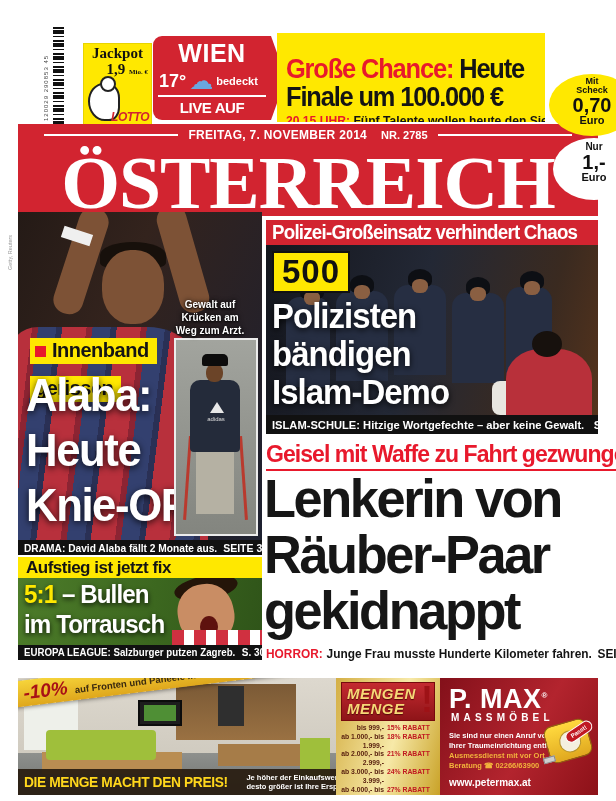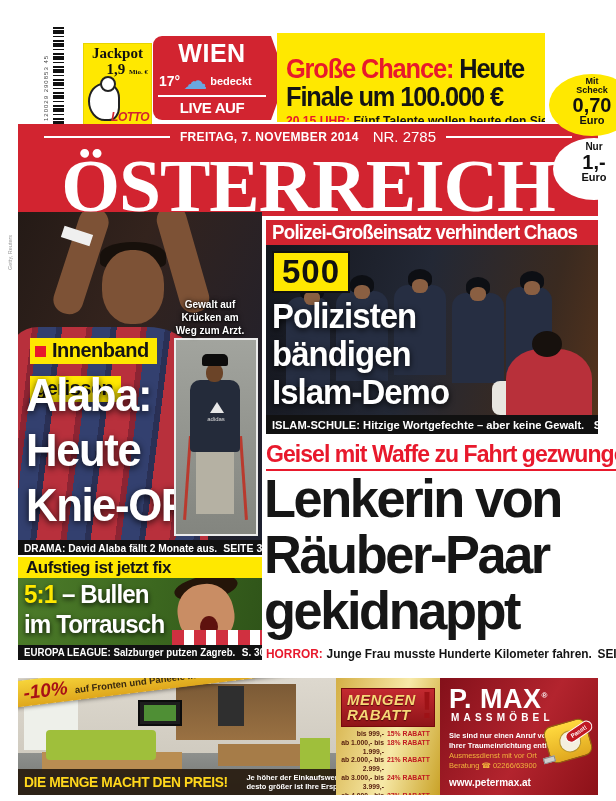--- a/index.html
+++ b/index.html
@@ -25,21 +25,21 @@
   .lotto-mascot{position:absolute;left:5px;bottom:5px;width:32px;height:38px;background:#fff;border:2px solid #222;
     border-radius:55% 45% 40% 60%;}
   .lotto-mascot::after{content:"";position:absolute;left:10px;top:-9px;width:12px;height:12px;background:#fff;border:2px solid #222;border-radius:50%;}
   .lotto-logo{position:absolute;right:3px;bottom:2px;font-style:italic;font-weight:800;font-size:12px;color:var(--red);letter-spacing:-0.5px;}
 
   .weather{left:153px;top:36px;width:118px;height:84px;background:var(--red);border-radius:9px 0 0 9px;color:#fff;}
   .weather::after{content:"";position:absolute;right:-15px;top:0;border-left:15px solid var(--red);
     border-top:42px solid transparent;border-bottom:42px solid transparent;}
   .weather-city{font-size:25px;font-weight:800;text-align:center;letter-spacing:0.5px;margin-top:3px;}
   .weather-mid{display:flex;align-items:center;padding:0 6px;height:26px;}
-  .weather-temp{font-size:14px;font-weight:700;}
+  .weather-temp{font-size:18px;font-weight:700;}
   .cloud-icon{font-size:24px;color:#6aa7e0;line-height:22px;margin:0 3px;}
   .weather-cond{font-size:11px;font-weight:800;}
   .weather-rule{height:2px;background:#fff;margin:1px 5px 2px;}
   .weather-live{font-size:15px;font-weight:800;text-align:center;letter-spacing:-0.4px;}
 
   .promo{left:277px;top:33px;width:268px;height:89px;background:var(--yellow);padding:22px 0 0 9px;overflow:hidden;}
   .promo-l1,.promo-l2{font-size:27px;font-weight:800;letter-spacing:-1.2px;transform:scaleX(.94);transform-origin:left;
     white-space:nowrap;line-height:28px;color:var(--ink);}
   .promo-red{color:var(--bright-red);}
   .promo-sub{margin-top:3px;font-size:12.5px;font-weight:700;color:var(--ink);white-space:nowrap;transform:scaleX(.97);transform-origin:left;}
@@ -50,21 +50,21 @@
   .pc-s{display:block;font-size:9px;font-weight:800;line-height:9px;}
   .pc-m{display:block;font-size:10px;font-weight:800;line-height:11px;}
   .pc-big{display:block;font-size:20px;font-weight:800;line-height:20px;}
   .pc-u{display:block;font-size:11px;font-weight:800;line-height:11px;}
 
   
   .masthead{left:18px;top:124px;width:580px;height:92px;background:var(--red);z-index:1;overflow:visible;}
   .dateline{display:flex;align-items:center;gap:10px;padding:4px 26px 0;color:#fff;}
   .dateline .rule{flex:1;height:2px;background:#fff;}
   .date-txt{font-size:12px;font-weight:800;letter-spacing:0.3px;white-space:nowrap;}
-  .issue-txt{font-size:15px;font-weight:400;margin-left:4px;}
+  .issue-txt{font-size:11px;font-weight:700;margin-left:4px;}
   .mast-title{margin-top:2px;font-family:"Liberation Serif",serif;font-weight:700;font-size:72px;line-height:76px;
     color:#fff;text-align:center;letter-spacing:-1px;transform:scale(1.05,1.04);transform-origin:center top;white-space:nowrap;}
   .credit-vert{left:7px;top:150px;width:8px;height:120px;writing-mode:vertical-rl;transform:rotate(180deg);
     font-size:5.5px;color:#9a9a9a;}
 
   
   .alaba-photo{left:18px;top:212px;width:244px;height:328px;z-index:2;overflow:hidden;
     background:linear-gradient(115deg,#241a16 0%,#33231d 35%,#1d2030 100%);}
   .al-jersey{position:absolute;left:-10px;top:115px;width:200px;height:230px;
     background:repeating-linear-gradient(97deg,#b8303c 0 24px,#8c2433 24px 30px,#33406f 30px 48px,#2a3055 48px 54px);
@@ -170,37 +170,37 @@
   .ribbon .pct{color:#a81016;font-size:19px;font-weight:800;font-style:italic;margin-right:7px;}
   .ribbon .rtext{color:#3a2a10;font-size:9.5px;font-weight:800;}
   .ad-bottom{position:absolute;left:0;bottom:0;width:100%;height:26px;background:rgba(40,28,16,.93);
     display:flex;align-items:center;padding:0 6px;gap:8px;z-index:2;}
   .ad-slogan{color:#ffd71c;font-size:14.5px;font-weight:800;letter-spacing:-0.4px;transform:scaleX(.95);
     transform-origin:left;white-space:nowrap;}
   .ad-note{color:#fff;font-size:7.5px;font-weight:700;line-height:1.25;white-space:nowrap;}
   .ad-note span{display:block;}
 
   .mengen{left:336px;top:678px;width:104px;height:117px;background:linear-gradient(105deg,#d4af45,#f7e9a8 55%,#c9a227);overflow:hidden;}
-  .mengen-head{position:relative;margin:10px 5px 3px;background:linear-gradient(#c42a30,#8e1418);
+  .mengen-head{position:relative;margin:4px 5px 3px;background:linear-gradient(#c42a30,#8e1418);
     border:1px solid #76090d;padding:3px 5px 4px;}
   .mengen-head .ml{font-size:15px;font-weight:800;font-style:italic;color:#f7d877;line-height:15px;
     letter-spacing:0.5px;text-shadow:0 1px 1px #55080a;}
   .mengen-bang{position:absolute;right:1px;top:-4px;font-size:36px;font-weight:800;color:#9e1216;}
   .rabatt-table{margin:1px 6px 0 4px;}
   .rrow{display:flex;align-items:baseline;font-size:6.8px;line-height:8.8px;color:#5a2210;}
   .rrow .rrange{flex:1;text-align:right;padding-right:3px;font-weight:700;}
   .rrow .rdisc{width:47px;text-align:left;color:#c01820;font-weight:800;}
 
   .pmax{left:440px;top:678px;width:158px;height:117px;color:#fff;overflow:hidden;
     background:linear-gradient(120deg,#83101a 0%,#b3242e 55%,#8c1118 100%);}
   .pmax-name{font-size:27px;font-weight:800;letter-spacing:0.5px;padding:5px 0 0 9px;line-height:26px;white-space:nowrap;}
   .pmax-name sup{font-size:8px;}
   .pmax-sub{font-size:10px;font-weight:700;letter-spacing:4.2px;padding-left:11px;}
   .pmax-body{padding:8px 0 0 9px;width:104px;font-size:7.5px;font-weight:600;line-height:1.35;}
-  .pmax-body .gold{color:#f2b43c;font-weight:400;}
+  .pmax-body .gold{color:#f2b43c;font-weight:700;}
   .pmax-body span{display:block;white-space:nowrap;}
   .pmax-url{position:absolute;left:9px;bottom:7px;font-size:10px;font-weight:800;}
   .tape{position:absolute;right:8px;top:44px;width:44px;height:38px;background:linear-gradient(#ffd93e,#e0a81f);
     border:1px solid #8e6c0e;border-radius:9px;transform:rotate(-16deg);}
   .tape::before{content:"";position:absolute;left:12px;top:8px;width:20px;height:20px;background:#f4efdf;border-radius:50%;border:1px solid #b5922b;}
   .tape-tab{position:absolute;left:-8px;bottom:2px;width:12px;height:6px;background:#cfcfcf;border:1px solid #888;}
   .passt{position:absolute;right:-7px;top:6px;background:#c01822;color:#fff;font-size:6px;font-weight:800;
     padding:2px 5px;border-radius:8px;transform:rotate(-18deg);border:1px solid #fff;}
 </style>
 </head>
@@ -374,21 +374,21 @@
         <span>Je höher der Einkaufswert,</span>
         <span>desto größer ist Ihre Ersparnis.</span>
       </span>
 
     </div>
   </div>
 
   <div class="abs mengen">
     <div class="mengen-head">
       <div class="ml">MENGEN</div>
-      <div class="ml">RABATT</div>
+      <div class="ml">MENGE</div>
       <div class="mengen-bang">!</div>
     </div>
     <div class="rabatt-table">
       <div class="rrow">
           <span class="rrange">bis 999,-</span>
           <span class="rdisc">15% RABATT</span>
         </div>
       <div class="rrow">
           <span class="rrange">ab 1.000,- bis 1.999,-</span>
           <span class="rdisc">18% RABATT</span>

